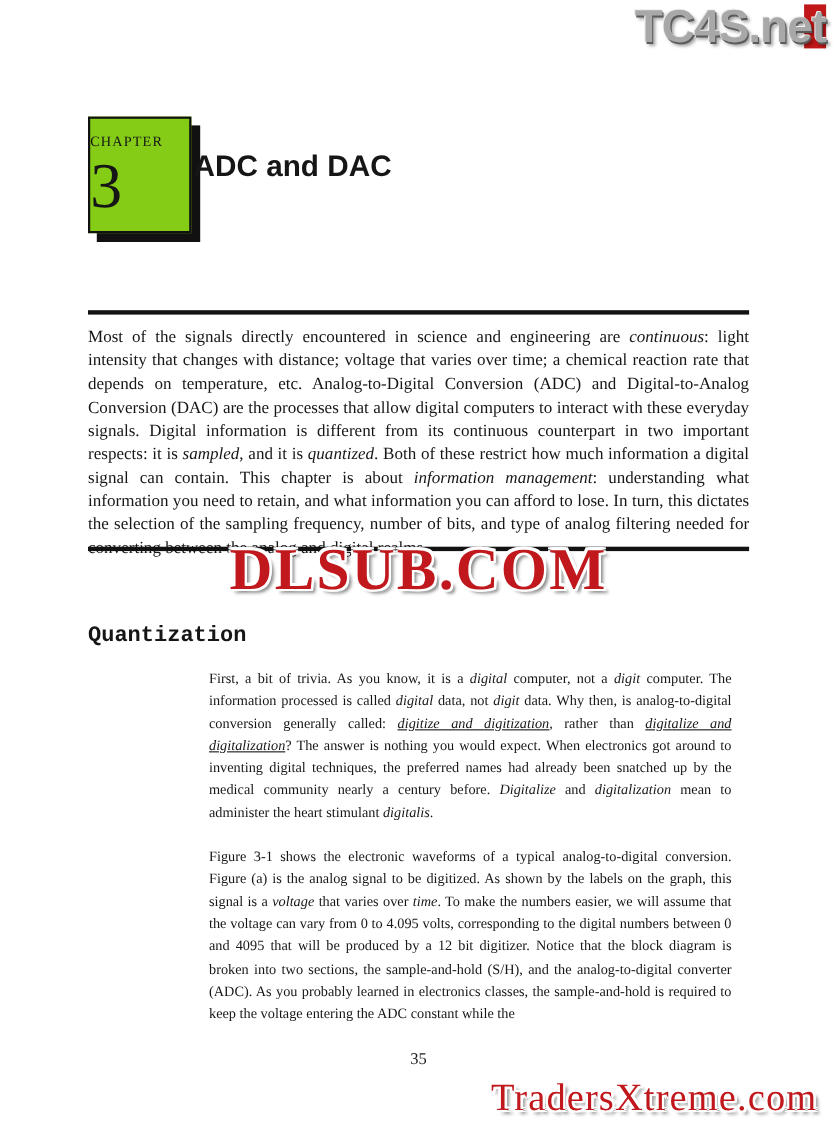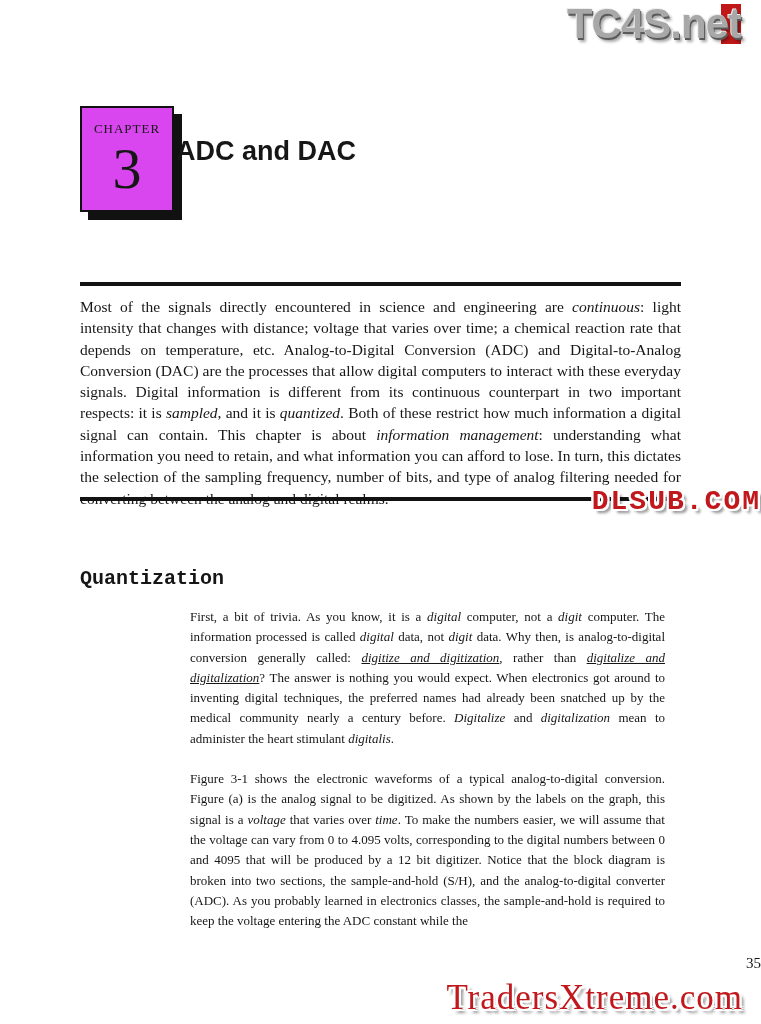--- a/index.html
+++ b/index.html
@@ -12,21 +12,21 @@
     background: #ffffff;
     overflow: hidden;
     font-family: "Liberation Serif", serif;
     color: #161616;
   }
 
   
   .logo-top {
     position: absolute;
     top: 0px;
-    right: 20px;
+    right: 10px;
     height: 48px;
     z-index: 2;
   }
   .logo-top-accent {
     position: absolute;
     right: 0px;
     top: 4px;
     width: 20px;
     height: 40px;
     background: #c01818;
@@ -43,24 +43,23 @@
     text-shadow: -1px -1px 0 #eeeeee, 1px 2px 0 #5a5a5a, 3px 4px 3px rgba(0,0,0,0.35);
   }
 
   
   .chapter-box {
     position: absolute;
     left: 80px;
     top: 106px;
     width: 94px;
     height: 106px;
-    background: #d946ef;
+    background: #84cc16;
     border: 2px solid #111111;
     box-shadow: 8px 8px 0 #111111;
-    text-align: center;
   }
   .chapter-label {
     margin-top: 13px;
     font-size: 13px;
     letter-spacing: 1px;
     font-family: "Liberation Serif", serif;
   }
   .chapter-number {
     font-size: 58px;
     line-height: 1.1;
@@ -100,25 +99,25 @@
     line-height: 21.3px;
     text-align: justify;
   }
 
   
   .logo-watermark {
     position: absolute;
     left: 0;
     right: 0;
     top: 486px;
-    text-align: right;
+    text-align: center;
     z-index: 3;
-    font-family: Liberation Mono, monospace;
+    font-family: Liberation Serif, serif;
     font-weight: bold;
-    font-size: 28px;
+    font-size: 54px;
     letter-spacing: 2px;
     color: #c0181c;
     text-shadow:
       -2px -2px 0 #ffffff, 2px -2px 0 #ffffff, -2px 2px 0 #ffffff, 2px 2px 0 #ffffff,
       0 -2px 0 #ffffff, 0 2px 0 #ffffff, -2px 0 0 #ffffff, 2px 0 0 #ffffff,
       4px 4px 3px rgba(0,0,0,0.45);
   }
 
   
   .section-heading {
@@ -141,21 +140,21 @@
     text-align: justify;
   }
   .body-col p { margin: 0 0 20px 0; }
 
   
   .page-number {
     position: absolute;
     left: 0;
     right: 0;
     top: 955px;
-    text-align: right;
+    text-align: center;
     font-size: 15px;
   }
 
   
   .logo-bottom {
     position: absolute;
     right: 18px;
     top: 978px;
     font-family: "Liberation Serif", serif;
     font-weight: normal;

